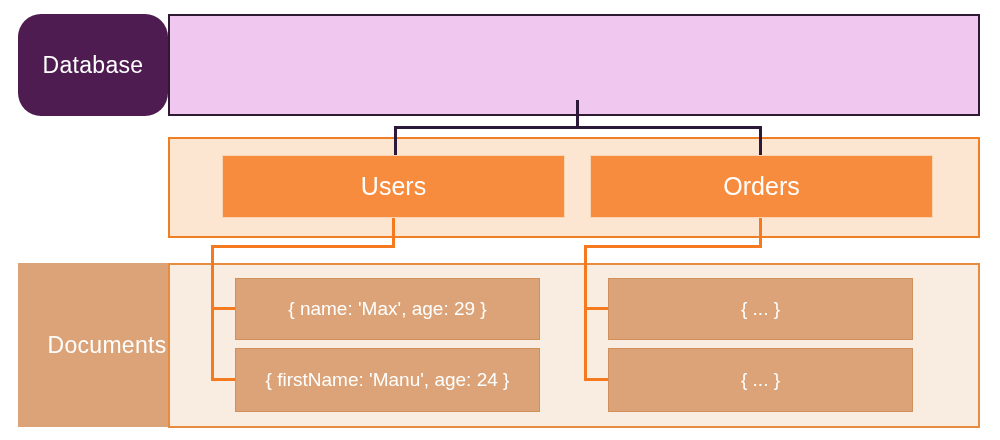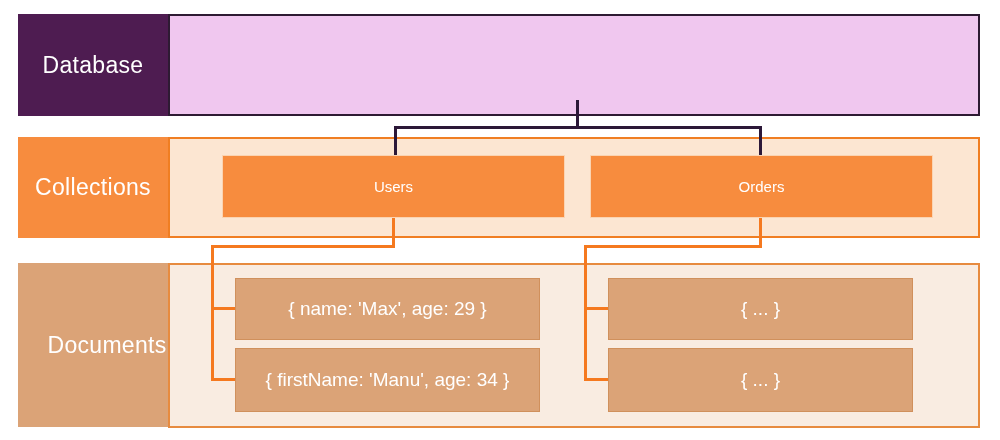--- a/index.html
+++ b/index.html
@@ -13,21 +13,21 @@
     width: 1000px; height: 440px;
     background: #ffffff;
   }
   .abs { position: absolute; }
 
   
   .row-label {
     display: flex; align-items: center; justify-content: center;
     color: #ffffff; font-size: 23px; font-weight: 500; letter-spacing: .3px;
   }
-  .lbl-database  { left:18px;  top:14px;  width:150px; height:102px; background:#4E1C51; }
+  .lbl-database  { left:18px;  top:14px;  width:150px; height:102px; background:#4E1C51;border-radius:23px; }
   .lbl-collections { left:18px; top:137px; width:150px; height:101px; background:#F78C3E; }
   .lbl-documents { left:18px;  top:263px; width:178px; height:164px; background:#DBA377; }
 
   
   .band-database {
     left:168px; top:14px; width:812px; height:102px;
     background:#F0C7EF; border:2px solid #2E1A33;
   }
   .band-collections {
     left:168px; top:137px; width:812px; height:101px;
@@ -44,21 +44,21 @@
     color:#ffffff; text-align:center;
   }
   .node-shop {
     left:200px; top:29px; width:756px; height:71px;
     background:#4E1C51; border:1px solid #3A123E;
     font-size:21px; font-weight:500;
   }
   .node-collection {
     top:155px; width:343px; height:63px;
     background:#F78C3E; border:1px solid #FBD4B2;
-    font-size:15px; font-weight:500;
+    font-size:25px; font-weight:500;
   }
   .node-users  { left:222px; }
   .node-orders { left:590px; }
   .node-doc {
     width:305px; background:#DBA377; border:1px solid #D0905C;
     font-size:19px; font-weight:500; line-height:1.35; padding:19px 12px;
   }
   .doc-u1 { left:235px; top:278px; height:62px; }
   .doc-u2 { left:235px; top:348px; height:64px; }
   .doc-o1 { left:608px; top:278px; height:62px; }
@@ -85,33 +85,32 @@
   .c-r-v   { left:584px; top:245px; width:3px;   height:136px; }
   .c-r-s1  { left:587px; top:307px; width:21px;   height:3px; }
   .c-r-s2  { left:587px; top:378px; width:21px;   height:3px; }
 </style>
 </head>
 <body>
 
 <div id="canvas">
 
   <div class="abs row-label lbl-database">Database</div>
-  <div class="abs row-label lbl-collections">Collections</div>
   <div class="abs row-label lbl-documents">Documents</div>
 
   <div class="abs band-database"></div>
   <div class="abs band-collections"></div>
   <div class="abs band-documents"></div>
 
 
   <div class="abs node node-collection node-users">Users</div>
   <div class="abs node node-collection node-orders">Orders</div>
 
   <div class="abs node node-doc doc-u1">{ name: 'Max', age: 29 }</div>
-  <div class="abs node node-doc doc-u2">{ firstName: 'Manu', age: 34 }</div>
+  <div class="abs node node-doc doc-u2">{ firstName: 'Manu', age: 24 }</div>
   <div class="abs node node-doc doc-o1">{ ... }</div>
   <div class="abs node node-doc doc-o2">{ ... }</div>
 
   <div class="line dark c-shop-v"></div>
   <div class="line dark c-branch-h"></div>
   <div class="line dark c-users-v"></div>
   <div class="line dark c-orders-v"></div>
 
   <div class="line orange c-lu-v"></div>
   <div class="line orange c-l-h"></div>

